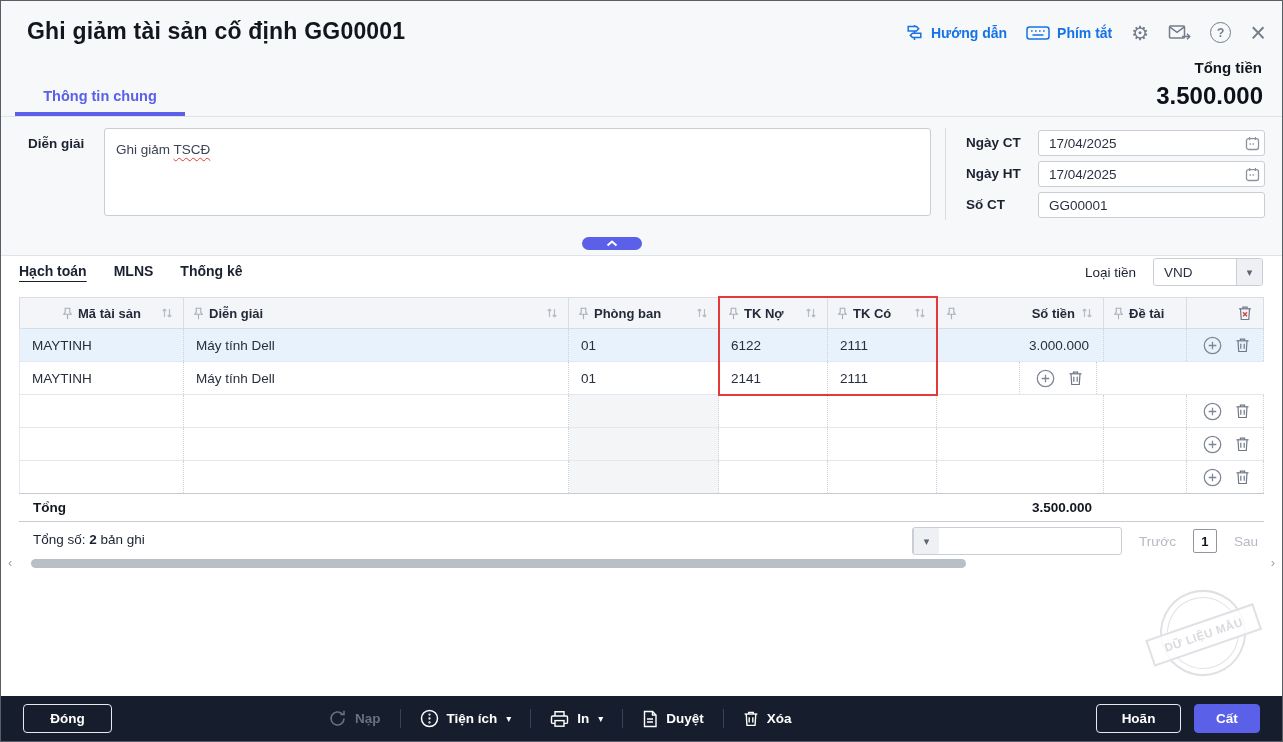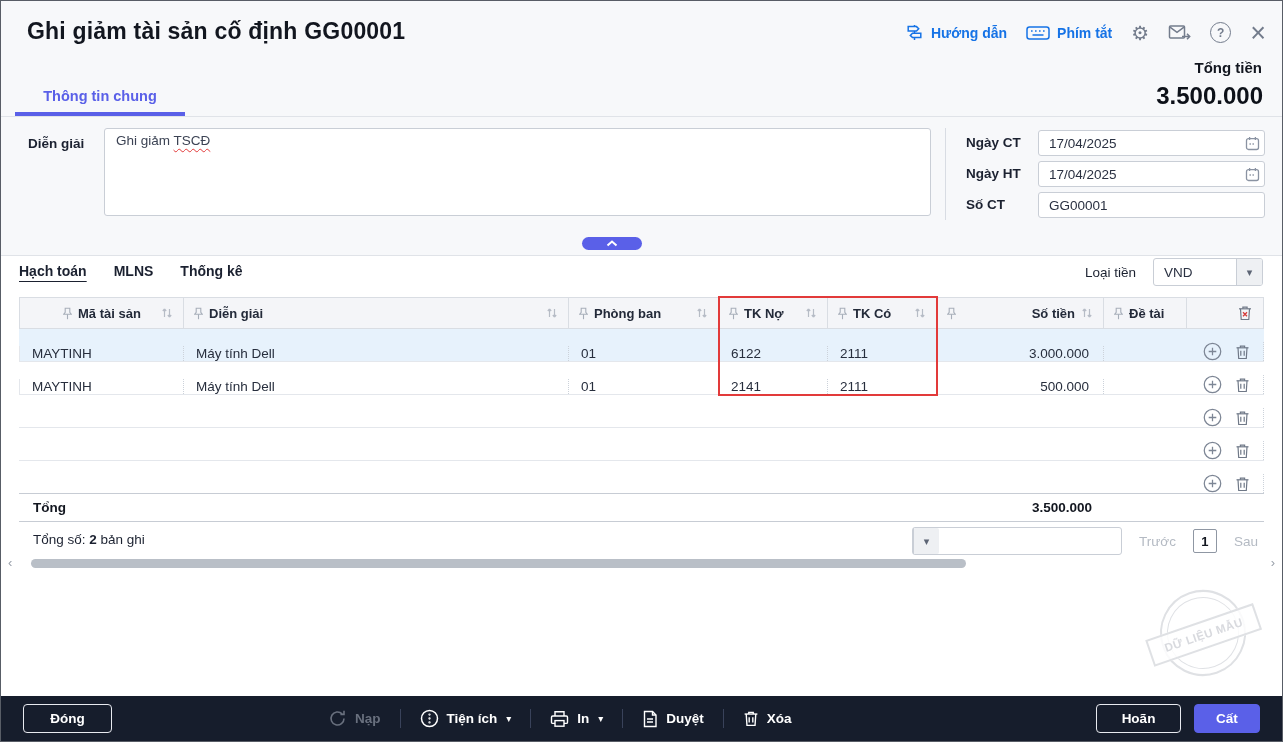--- a/index.html
+++ b/index.html
@@ -17,21 +17,21 @@
   .close-glyph{font-size:27px;line-height:20px;font-weight:400;}
   .total-label{position:absolute;right:20px;top:58px;font-size:15px;font-weight:700;color:#12161f;}
   .total-value{position:absolute;right:19px;top:81px;font-size:24px;font-weight:800;color:#0d1119;}
   .tab{position:absolute;left:14px;top:87px;width:170px;text-align:center;color:#5a60e8;font-size:14.5px;font-weight:700;cursor:pointer;}
   .tab-underline{position:absolute;left:14px;top:111px;width:170px;height:4px;background:#5a60e8;}
   
   .form{position:absolute;left:0;top:116px;right:0;height:138px;background:#f7f8fa;border-bottom:1px solid #e0e3e8;}
   .lbl{font-size:13.5px;font-weight:700;color:#1b2130;}
   .desc-label{position:absolute;left:27px;top:19px;}
   .desc-box{position:absolute;left:103px;top:11px;width:827px;height:88px;background:#fff;border:1px solid #c9ced6;
-            border-radius:3px;padding:4px 11px;font-size:13.5px;color:#3c4354;box-sizing:border-box;cursor:text;}
+            border-radius:3px;padding:13px 11px;font-size:13.5px;color:#3c4354;box-sizing:border-box;cursor:text;}
   .misspell{text-decoration:underline wavy #e23a3a 1px;text-underline-offset:3px;}
   .vsep{position:absolute;left:944px;top:11px;height:92px;border-left:1px solid #d8dce3;}
   .frow-label{position:absolute;left:965px;}
   .finput{position:absolute;left:1037px;width:227px;height:26px;background:#fff;border:1px solid #c9ced6;border-radius:3px;
           box-sizing:border-box;display:flex;align-items:center;padding:0 4px 0 10px;font-size:13.5px;color:#2a3142;cursor:text;}
   .finput .flex1{flex:1;}
   .collapse-pill{position:absolute;left:581px;top:130px;width:60px;height:13px;background:#5a60e8;border-radius:8px;
                  display:flex;align-items:center;justify-content:center;cursor:pointer;z-index:5;}
   
   .detail{position:absolute;left:0;top:255px;right:0;bottom:45px;background:#fff;}
@@ -46,21 +46,21 @@
   .select .sarrow{width:25px;background:#eef0f3;border-left:1px solid #c9ced6;display:flex;align-items:center;
                   justify-content:center;color:#5d6575;font-size:11px;border-radius:0 2px 2px 0;}
   .cur-select{width:110px;}
   
   .tbl{position:absolute;left:18px;top:41px;width:1245px;}
   .trow{display:flex;box-sizing:border-box;}
   .thead{background:#f4f5f8;border-top:1px solid #d9dde3;border-bottom:1px solid #d9dde3;height:32px;}
   .thead .cell{display:flex;align-items:center;gap:6px;padding:0 10px;font-size:13px;font-weight:700;color:#232a39;
                border-right:1px solid #d9dde3;box-sizing:border-box;}
   .thead .cell:first-child{border-left:1px solid #d9dde3;padding-left:43px;}
-  .tbody-row{height:33px;border-bottom:1px solid #e4e7ec;align-items:flex-end;}
+  .tbody-row{height:33px;border-bottom:1px solid #e4e7ec;}
   .tbody-row .cell{display:flex;align-items:center;padding:0 12px;font-size:13.5px;color:#272e3d;
                    border-right:1px dotted #ccd2da;box-sizing:border-box;}
   .tbody-row .cell:first-child{border-left:1px solid #e4e7ec;}
   .hl{background:#e7f2fc;}
   .c1{width:165px;} .c2{width:385px;} .c3{width:150px;} .c4{width:109px;} .c5{width:109px;}
   .c6{width:167px;} .c7{width:83px;} .c8{width:77px;}
   .num{justify-content:flex-end;padding-right:14px !important;}
   .gray-cell{background:#f4f5f7;}
   .actions{display:flex;align-items:center;justify-content:flex-end;gap:13px;padding:0 13px 0 0 !important;}
   .flexspacer{flex:1;}
@@ -374,21 +374,20 @@
             </span>
         </div>
       </div>
 
       <div class="trow tbody-row">
         <div class="cell c1">MAYTINH</div>
         <div class="cell c2">Máy tính Dell</div>
         <div class="cell c3">01</div>
         <div class="cell c4">2141</div>
         <div class="cell c5">2111</div>
-        <div class="cell c6 num">500.000</div>
         <div class="cell c7"></div>
         <div class="cell c8 actions">
           <span>
               <svg width="19" height="19" viewBox="0 0 18 18" fill="none" stroke="#7d8695" stroke-width="1.2">
                 <circle cx="9" cy="9" r="7.8"></circle>
                 <path d="M9 5.4v7.2M5.4 9h7.2"></path>
               </svg>
             </span>
           <span>
               <svg width="15" height="16" viewBox="0 0 15 16" fill="none" stroke="#6f7887" stroke-width="1.2">

